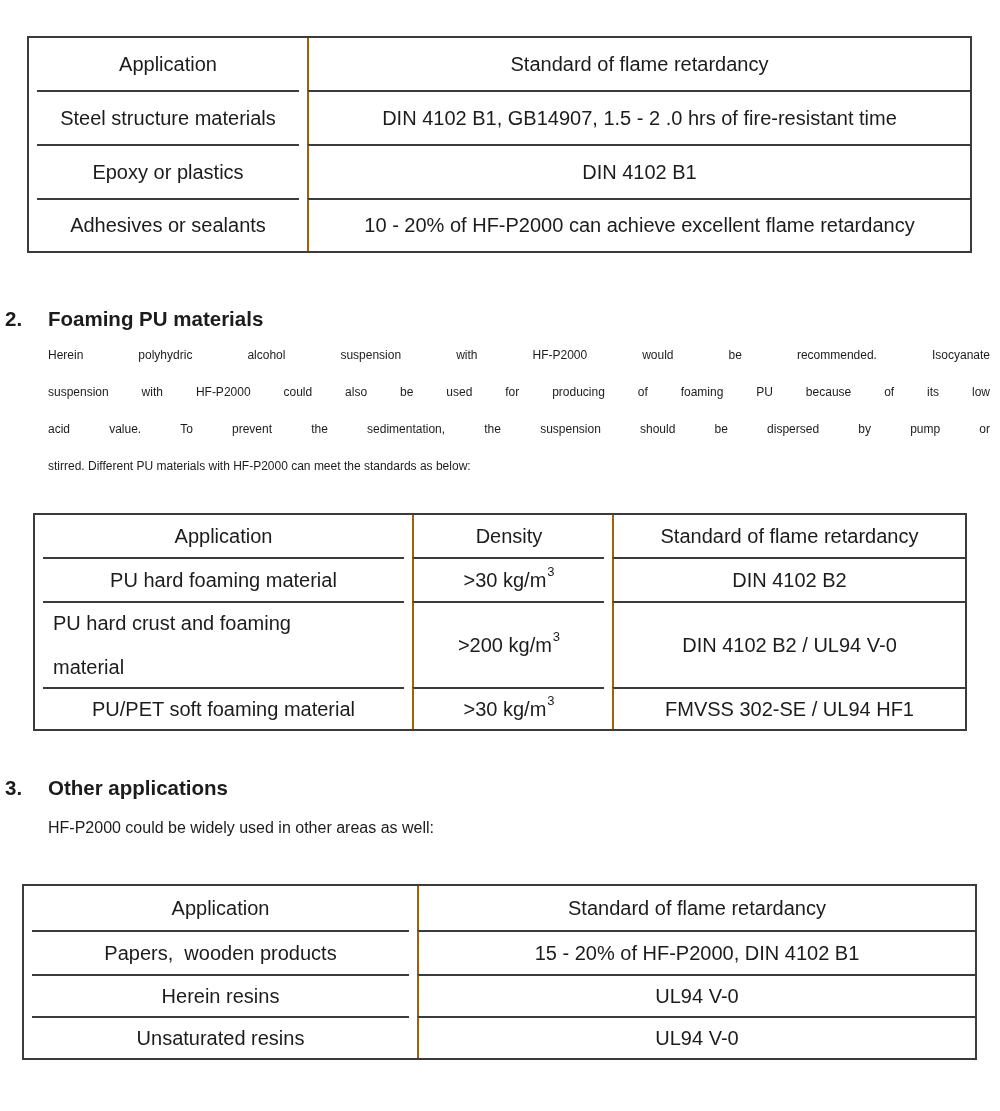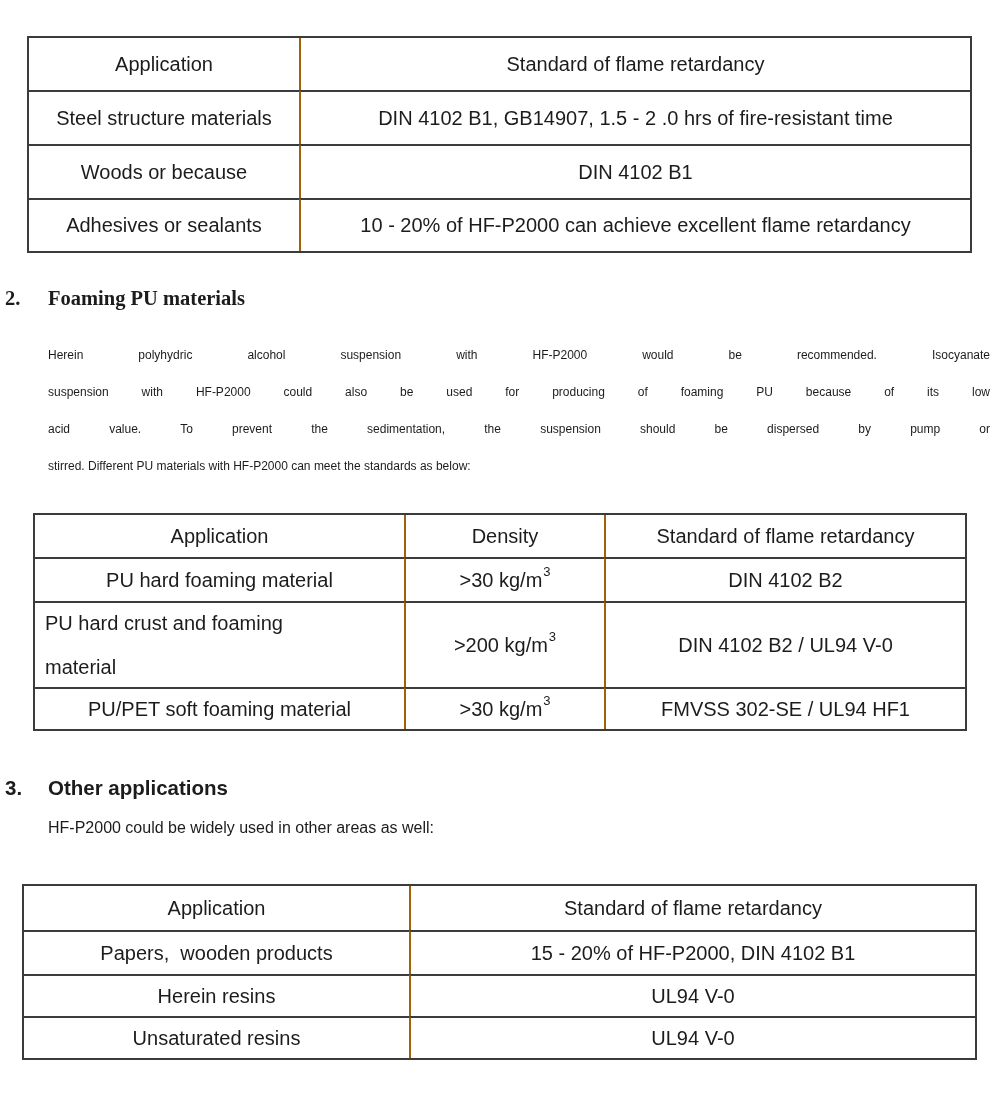--- a/index.html
+++ b/index.html
@@ -22,20 +22,21 @@
   }
   .cell {
     display:flex;
     align-items:center;
     justify-content:center;
     text-align:center;
     font-size:20px;
     line-height:1.25;
     white-space:pre-wrap;
     padding:0 18px;
+    margin-left:8px;
   }
   .cell.bt { border-top:2px solid #3b3b3b; }
   .cell.bl { border-left:2px solid #a16207; }
   .cell.left-cell {
     flex-direction:column;
     align-items:flex-start;
     justify-content:center;
     text-align:left;
     padding-left:10px;
     line-height:44px;
@@ -88,28 +89,28 @@
 
   <div class="tbl" style="left:27px; top:36px; width:945px;
               grid-template-columns:270px 1fr;
               grid-template-rows:52px 54px 54px 53px;">
     <div class="cell">Application</div>
     <div class="cell bl">Standard of flame retardancy</div>
 
     <div class="cell bt">Steel structure materials</div>
     <div class="cell bt bl">DIN 4102 B1, GB14907, 1.5 - 2 .0 hrs of fire-resistant time</div>
 
-    <div class="cell bt">Woods or because</div>
+    <div class="cell bt">Epoxy or plastics</div>
     <div class="cell bt bl">DIN 4102 B1</div>
 
     <div class="cell bt">Adhesives or sealants</div>
     <div class="cell bt bl">10 - 20% of HF-P2000 can achieve excellent flame retardancy</div>
   </div>
 
-  <div class="heading" style="top:287px;font-family:Liberation Serif, serif;">
+  <div class="heading" style="top:307px;">
     <span class="h-num">2.</span><span>Foaming PU materials</span>
   </div>
 
   <div class="para" style="top:337px;">
     <div class="para-line">Herein polyhydric alcohol suspension with HF-P2000 would be recommended. Isocyanate</div>
     <div class="para-line">suspension with HF-P2000 could also be used for producing of foaming PU because of its low</div>
     <div class="para-line">acid value. To prevent the sedimentation, the suspension should be dispersed by pump or</div>
     <div class="para-line last">stirred. Different PU materials with HF-P2000 can meet the standards as below:</div>
   </div>
 

